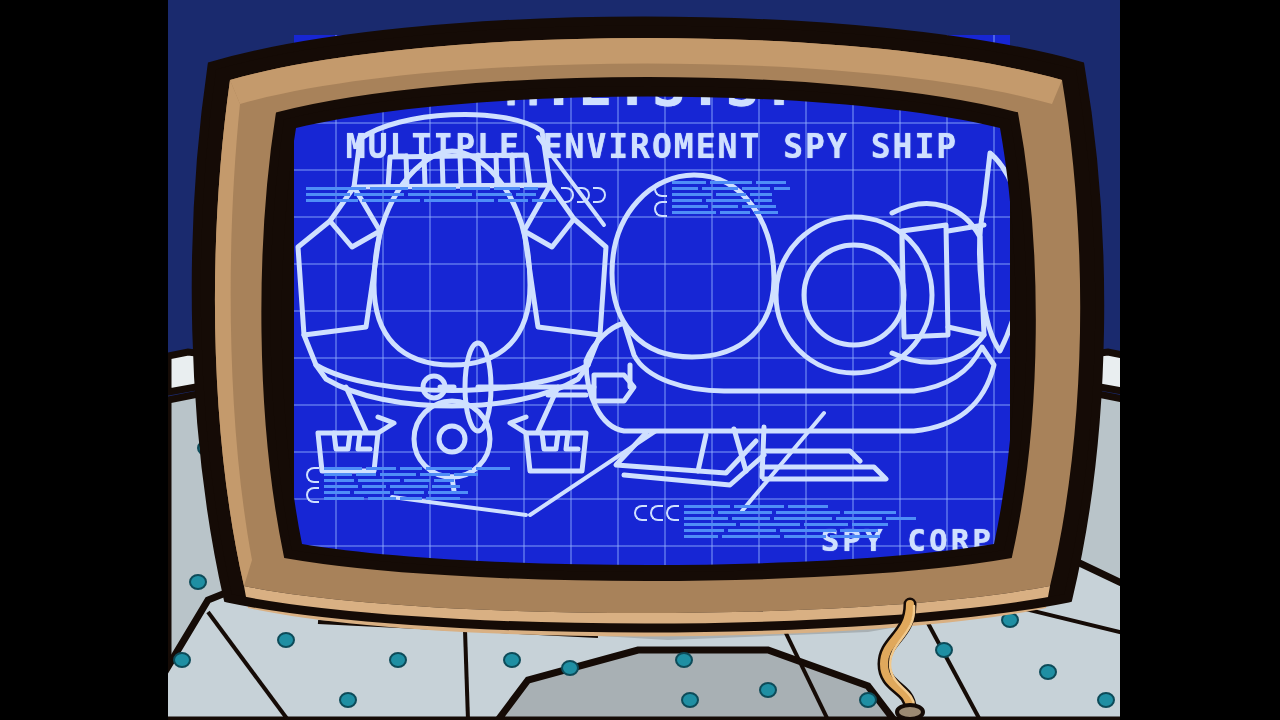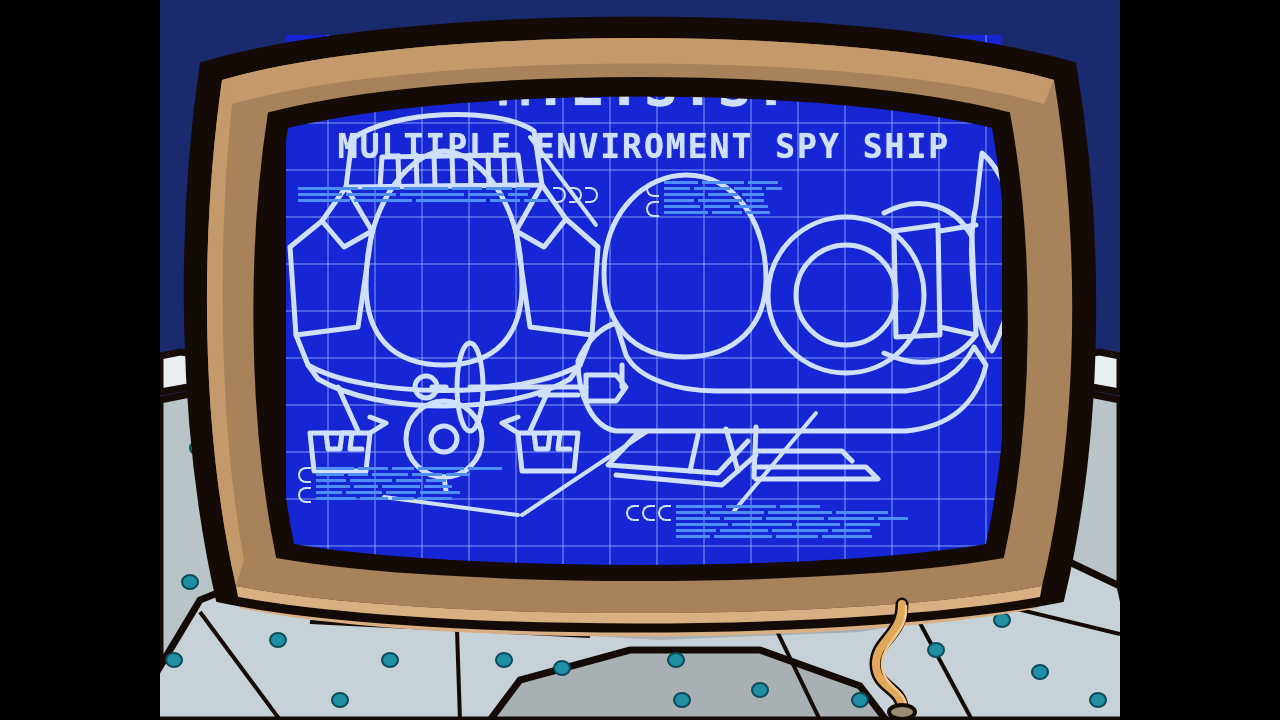--- a/index.html
+++ b/index.html
@@ -6,21 +6,21 @@
   body{width:1280px;height:720px;overflow:hidden;font-family:"Liberation Sans",sans-serif;}
 
   #stage{position:relative;width:1280px;height:720px;background:#000;}
 
   
   .pillar{position:absolute;top:0;height:720px;width:160px;background:#000;z-index:60;}
   .pillar.left{left:0;}
   .pillar.right{right:0;}
 
   
-  #scene{position:absolute;left:160px;top:0;width:960px;height:720px;overflow:hidden;
+  #scene{position:absolute;left:168px;top:0;width:960px;height:720px;overflow:hidden;
          background:#0f172a;}
 
   .layer{position:absolute;left:0;top:0;width:960px;height:720px;}
   .layer svg{display:block;width:960px;height:720px;}
 
   
   #screen-wrap{position:absolute;left:0;top:0;width:960px;height:720px;}
   #screen-clip{position:absolute;left:0;top:0;width:960px;height:720px;}
 
   #blueprint{
@@ -234,20 +234,21 @@
                 <path d="M244,102 L310,190" stroke-width="4"></path>
                 <path d="M236,480 L362,396" stroke-width="4"></path>
                 <path d="M448,476 L530,378" stroke-width="4"></path>
                 <path d="M98,462 L232,480" stroke-width="4"></path>
               </g>
             </g>
           </svg>
 
           <div class="bp-text" id="bp-title">M.E.S.S.</div>
           <div class="bp-text" id="bp-sub">MULTIPLE ENVIROMENT SPY SHIP</div>
+          <div class="bp-text" id="bp-corp">SPY CORP</div>
 
           <div class="annot" id="annot-top-left" style="left:12px;top:152px;">
             <div class="lines">
                 <span class="ln">
                   <i style="width: 60px;"></i>
                   <i style="width: 38px;"></i>
                   <i style="width: 44px;"></i>
                   <i style="width: 30px;"></i>
                   <i style="width: 26px;"></i>
                   <i style="width: 14px;"></i>

